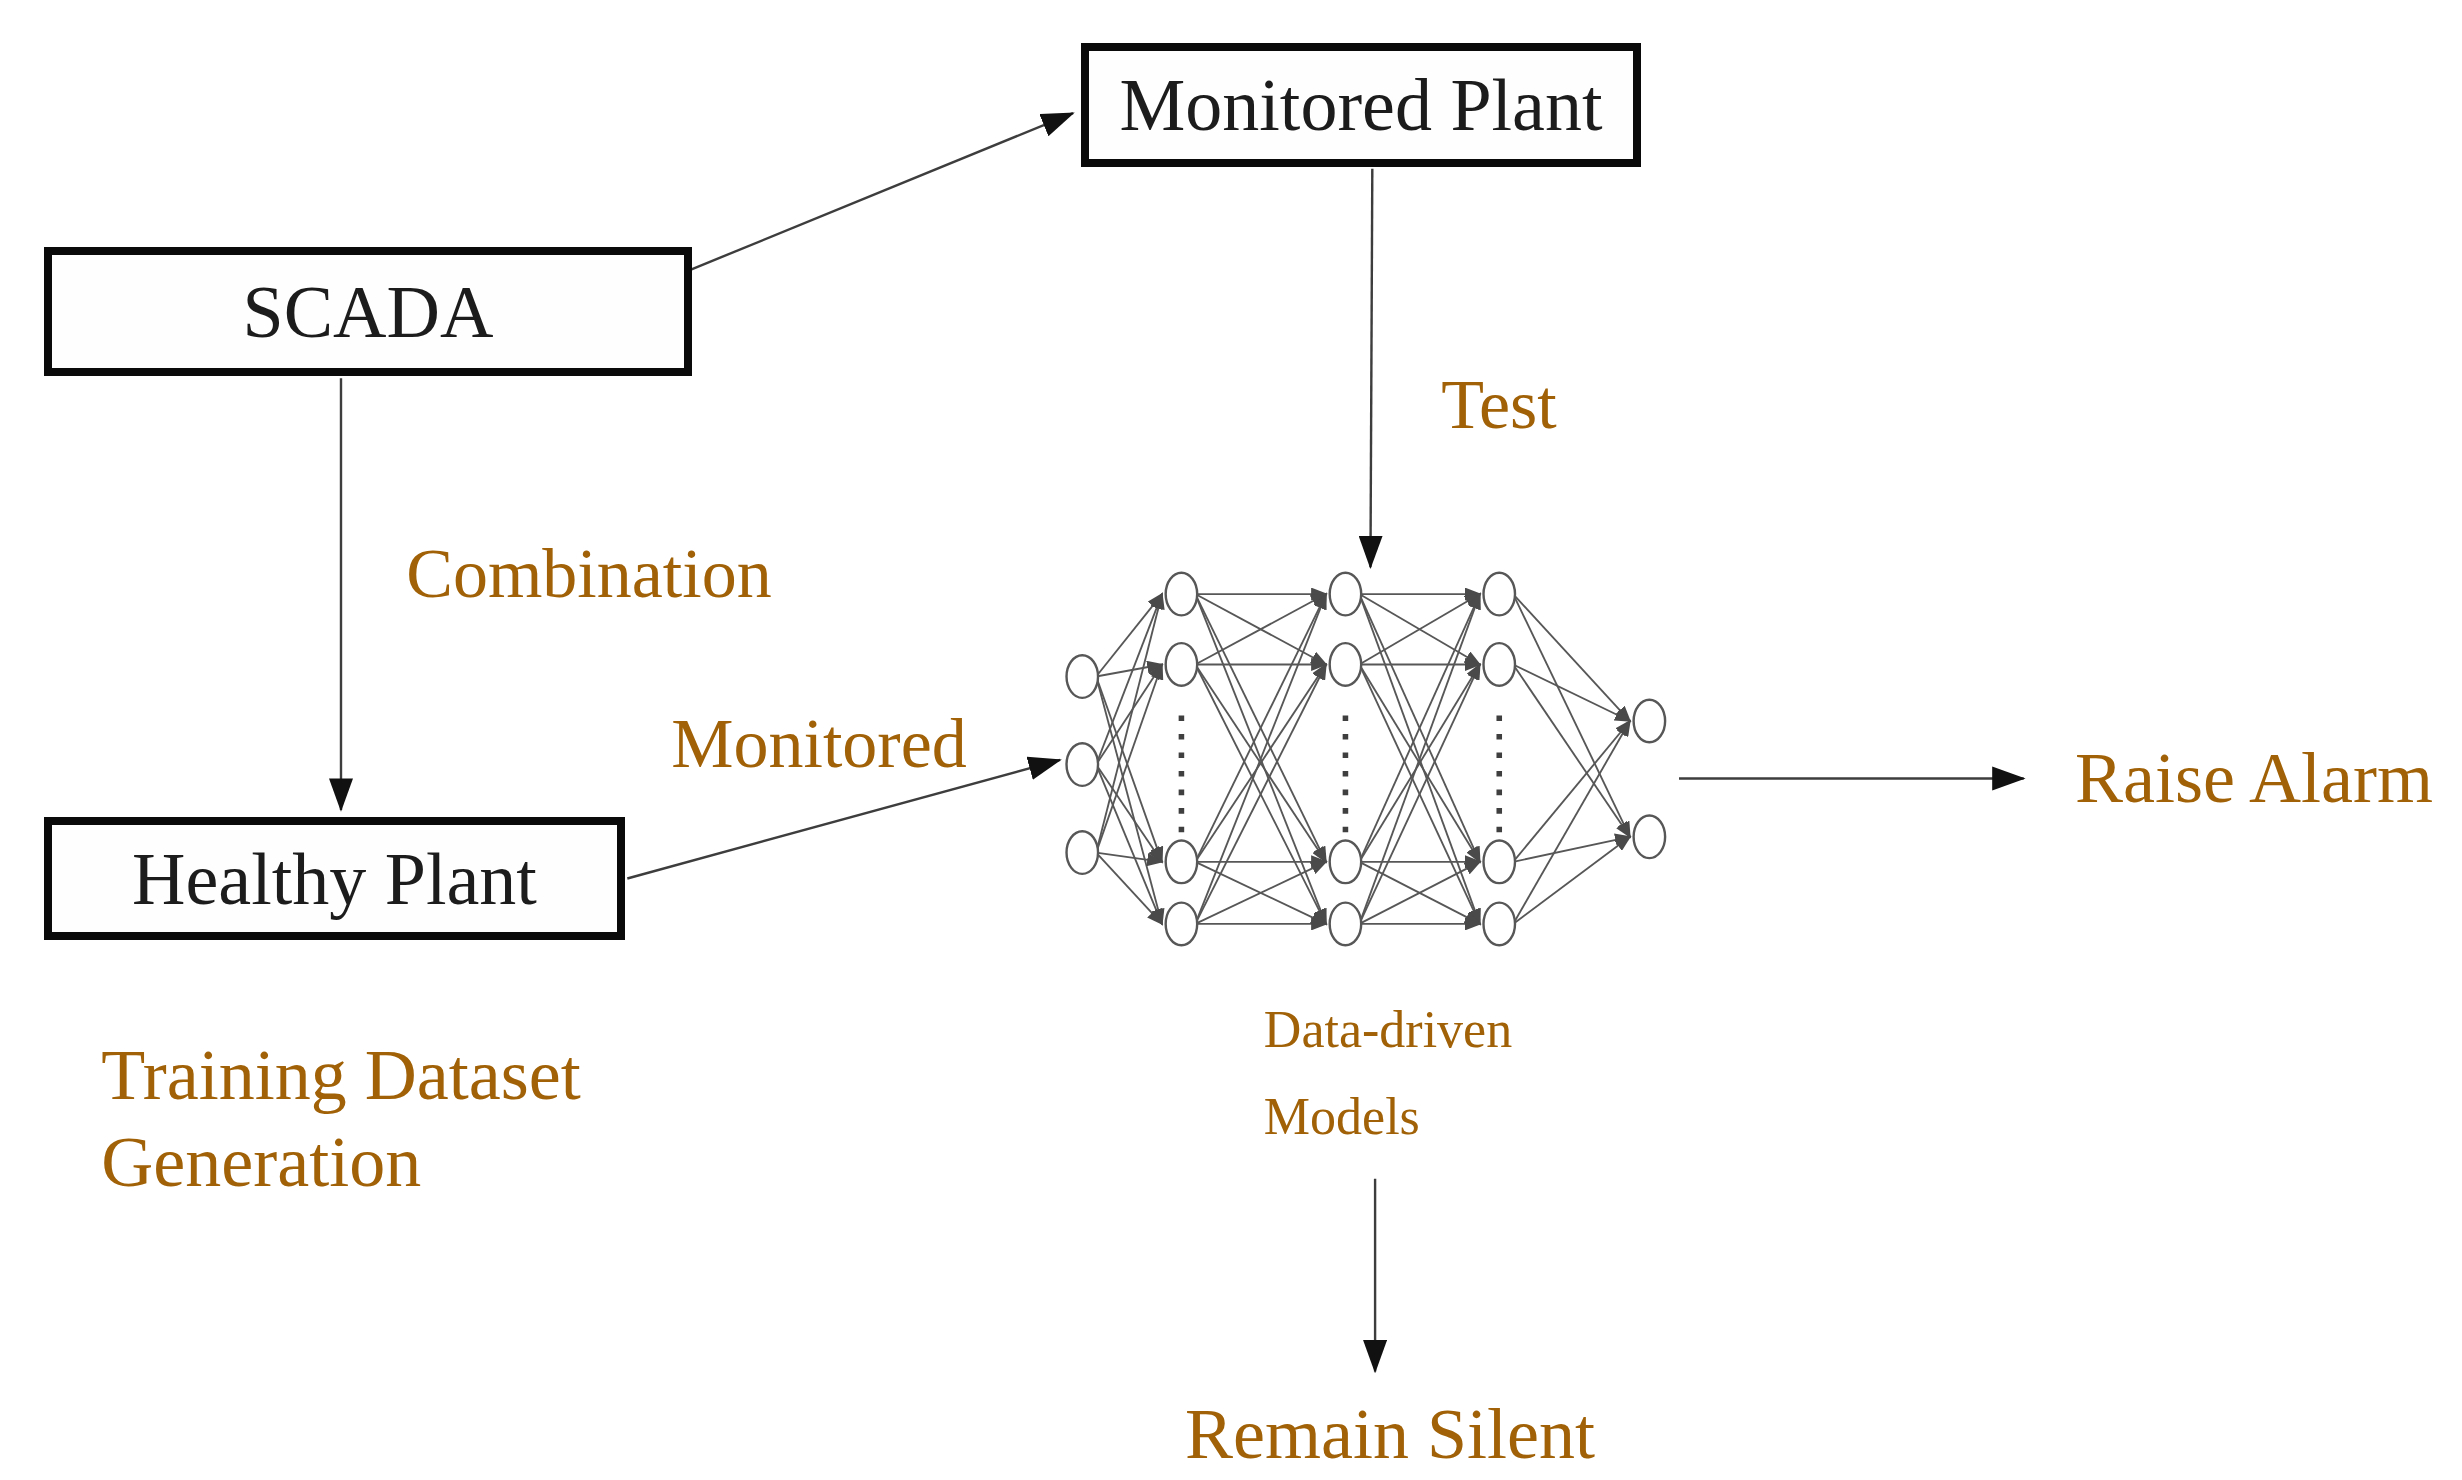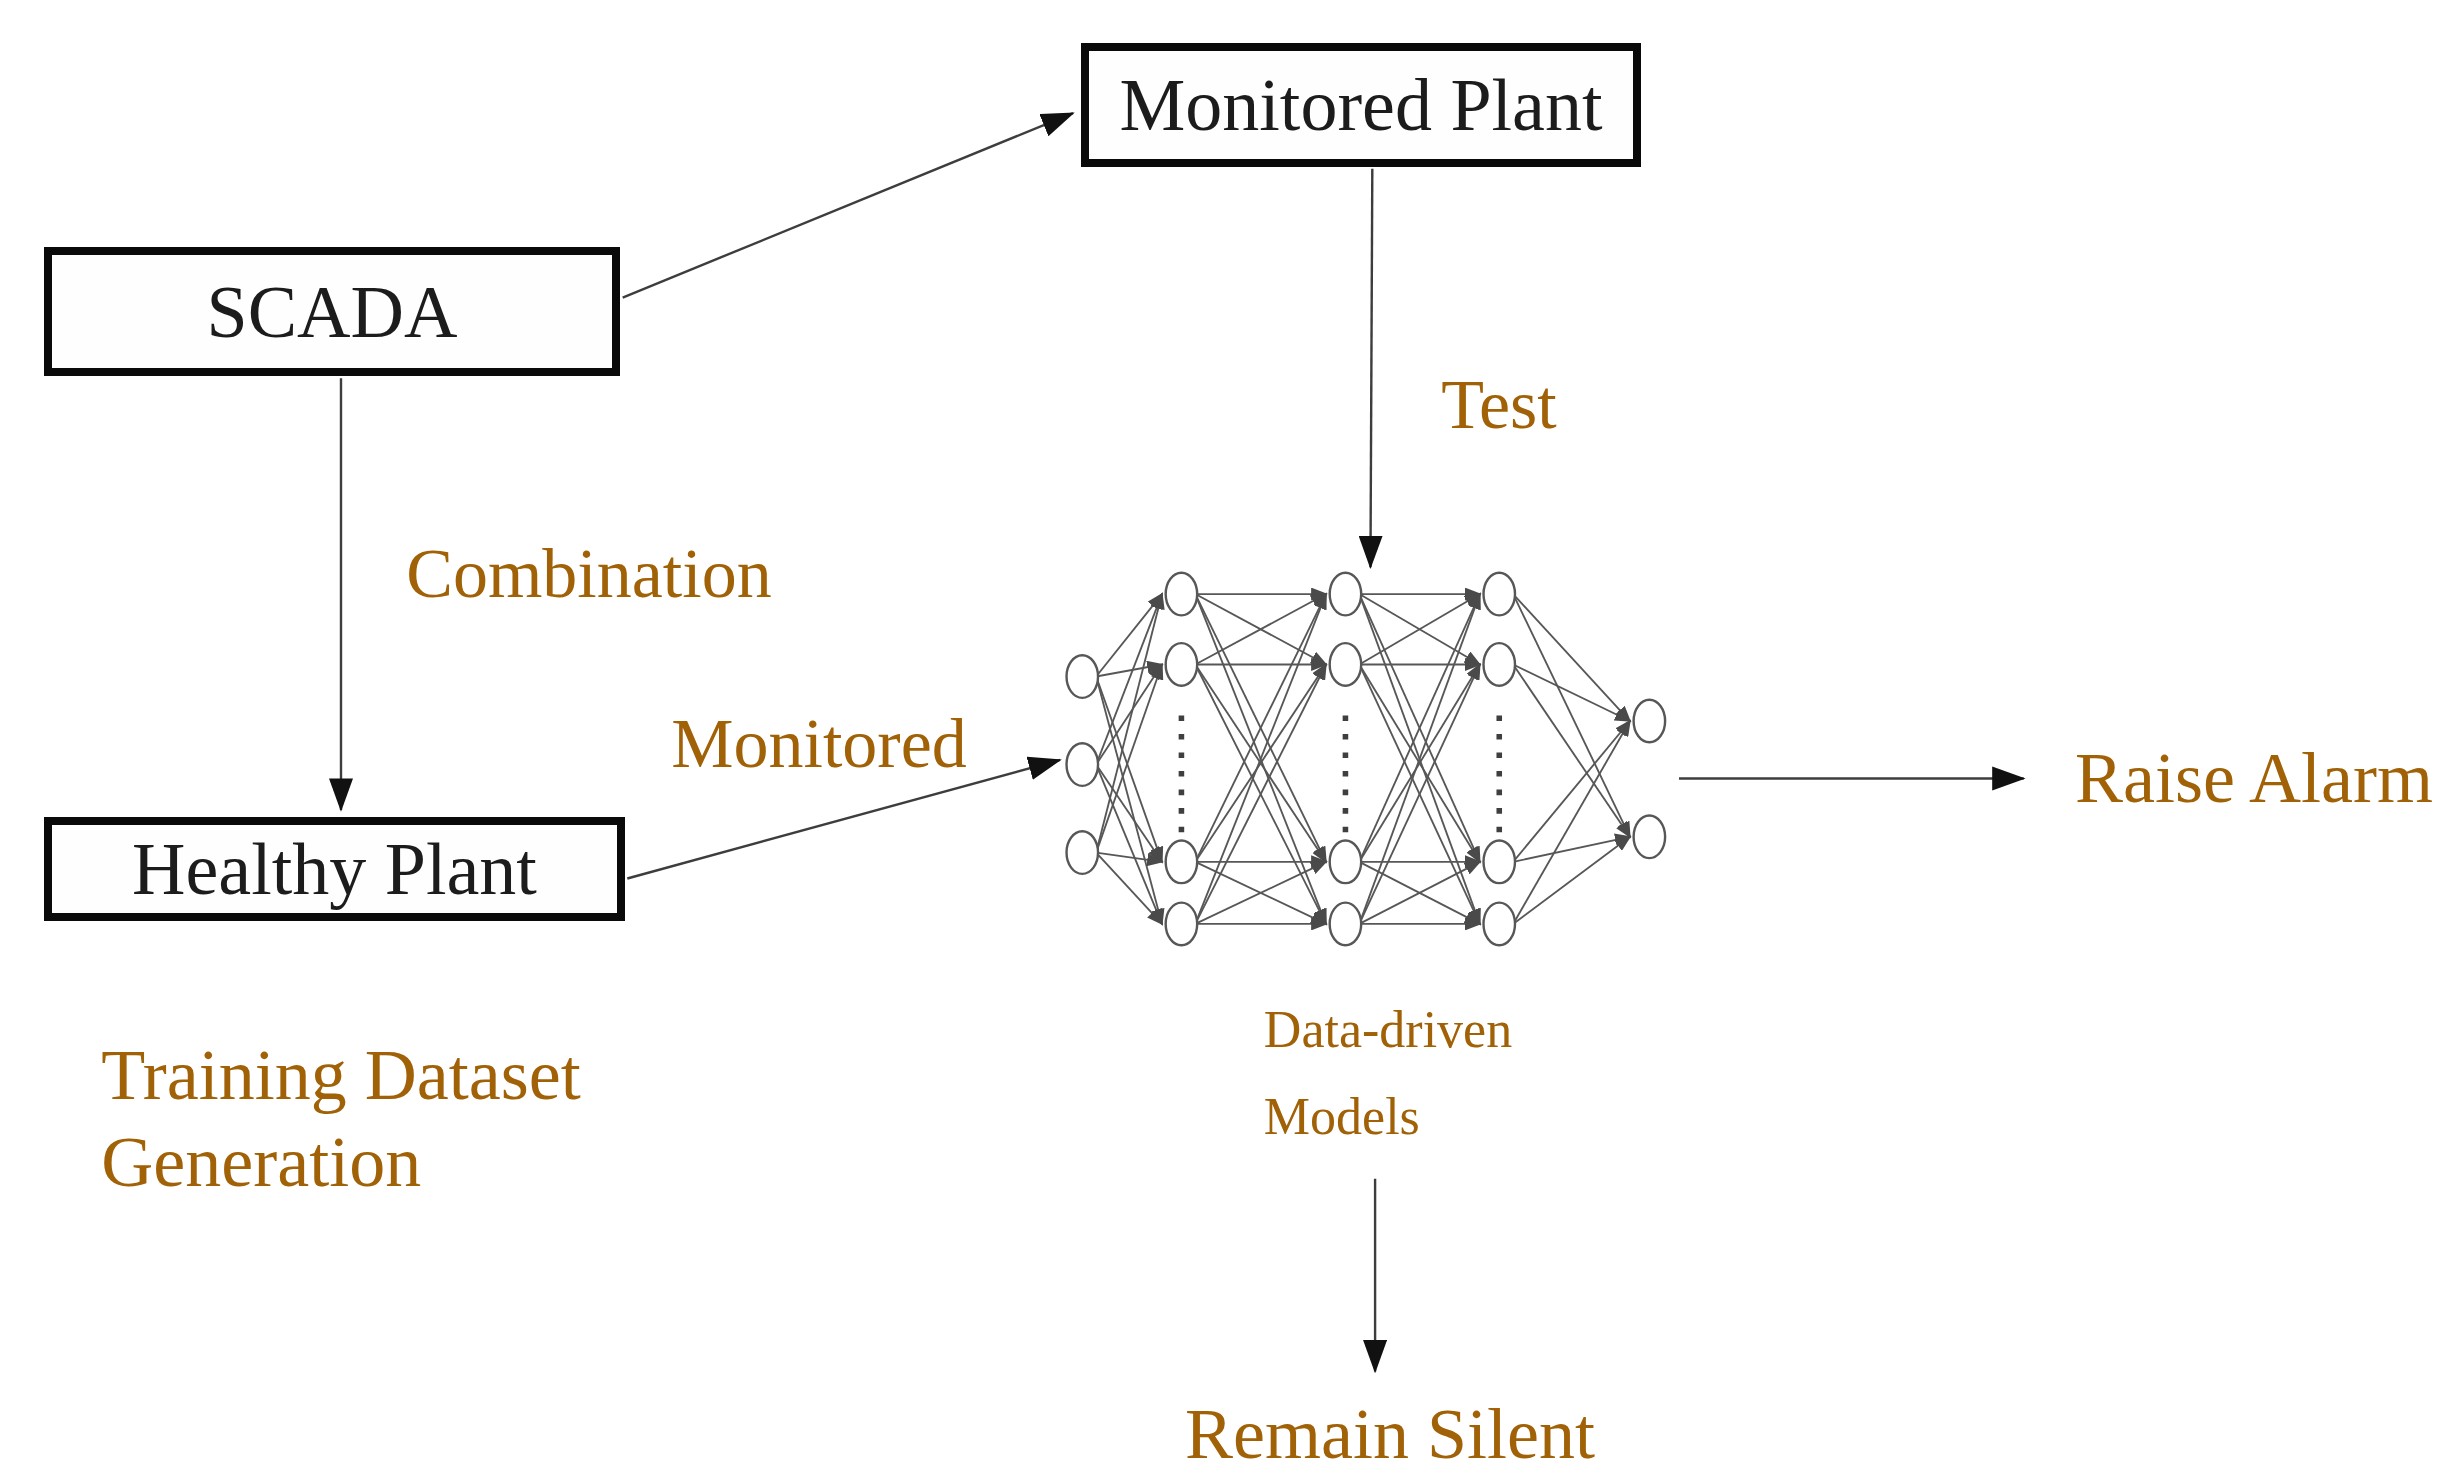--- a/index.html
+++ b/index.html
@@ -22,23 +22,23 @@
     border: 8.3px solid #0a0a0a;
     background: #fefefe;
     display: flex;
     align-items: center;
     justify-content: center;
     font-size: 74px;
     line-height: 1;
     color: #1c1c1c;
     box-sizing: border-box;
   }
-  .box-scada    { left: 44px;   top: 247px; width: 576px; height: 129px; }
+  .box-scada    { left: 44px;   top: 247px; width: 648px; height: 129px; }
   .box-monitored{ left: 1081px; top: 43px;  width: 560px; height: 124px; }
-  .box-healthy  { left: 44px;   top: 817px; width: 581px; height: 104px; }
+  .box-healthy  { left: 44px;   top: 817px; width: 581px; height: 123px; }
   .lbl {
     position: absolute;
     transform: translate(-50%, -50%);
     font-size: 70px;
     line-height: 87px;
     white-space: nowrap;
     color: #a16207;
   }
   .lbl-combination { left: 589px;  top: 573px; }
   .lbl-modeling    { left: 819px;  top: 743px; }

